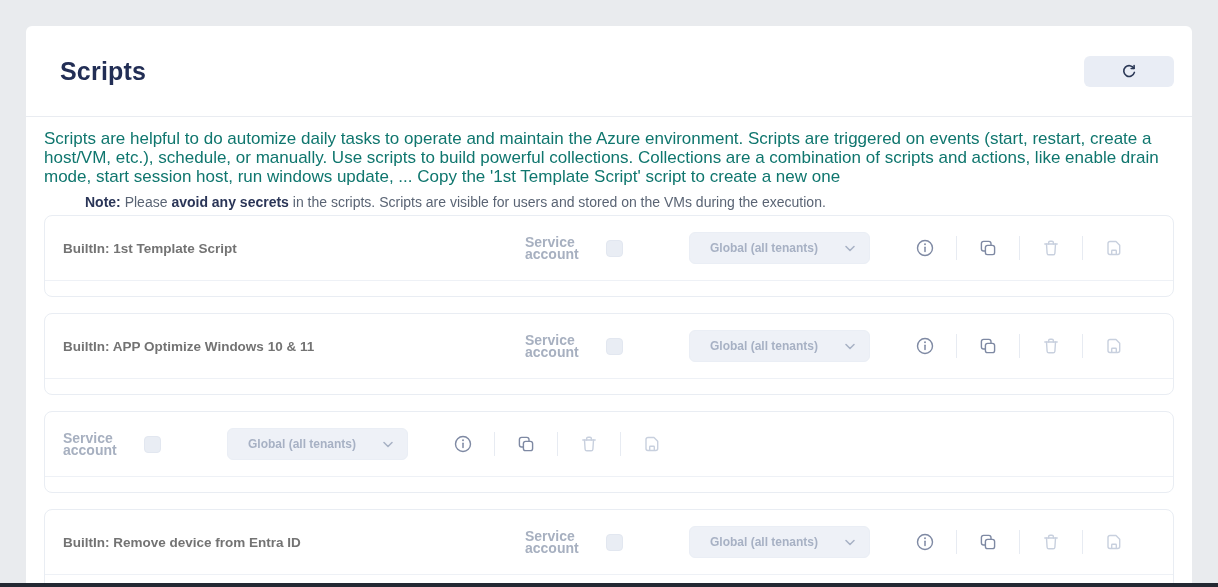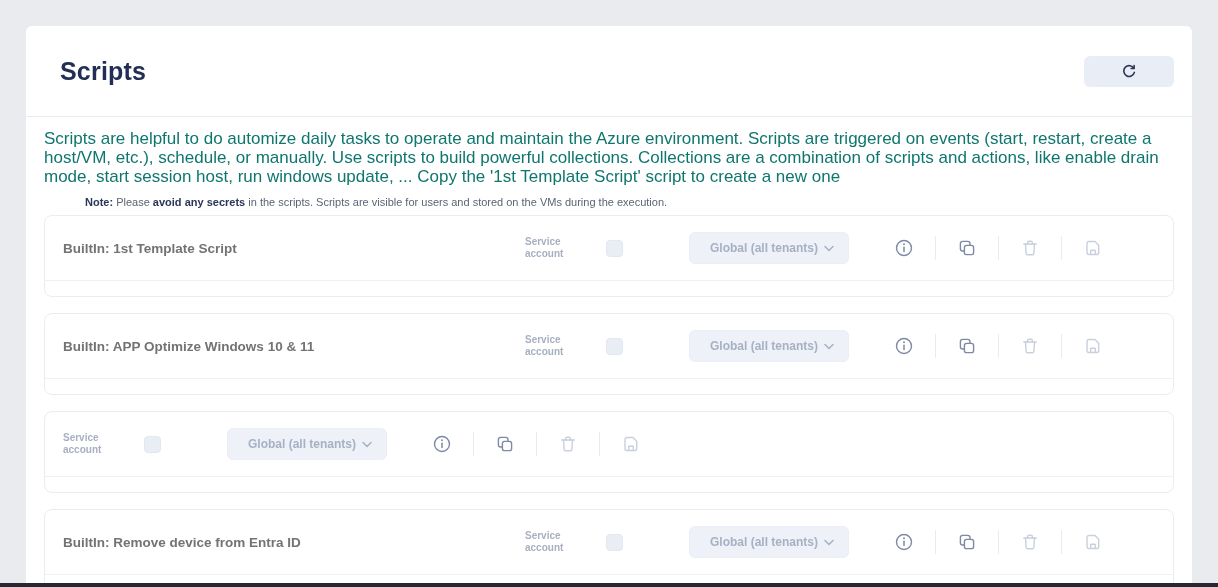--- a/index.html
+++ b/index.html
@@ -20,45 +20,45 @@
   }
   .page-title {
     font-size:25px; font-weight:800; color:#222e55; margin:16px; letter-spacing:.2px;
   }
   .refresh-btn {
     width:90px; height:31px; background:#e9edf5; border:none; border-radius:6px;
     display:flex; align-items:center; justify-content:center; cursor:pointer;
   }
   .card-body { padding:12px 18px 0 18px; }
   .description { font-size:17px; line-height:19px; color:#0f766e; margin:0; }
-  .note { font-size:11px; line-height:19px; color:#5a6474; margin:7px 0 0 0;padding-left:41px; }
+  .note { font-size:14px; line-height:19px; color:#5a6474; margin:7px 0 0 0;padding-left:41px; }
   .note b { color:#2a3557; font-weight:700; }
   .search-input {
     margin-top:6px; width:735px; height:28px; display:block;
     border:1px solid #e2e7ef; border-radius:4px; background:#fbfcfe;
     padding:0 12px; font-size:12.5px; color:#3c4558; font-family:inherit; outline:none;
   }
   .search-input::placeholder { color:#a9b3c5; }
   .scripts-list { margin-top:3px; }
   .row-card {
     height:82px; border:1px solid #e9edf3; border-radius:8px;
     margin-bottom:16px; background:#fff;
   }
   .row-main { height:64px; display:flex; align-items:center; padding-left:18px; }
   .row-title { width:462px; font-size:13.5px; font-weight:700; color:#737373; }
   .service-label {
-    width:50px; font-size:10px; font-weight:600; color:#a7b0c0; line-height:12px;
+    width:50px; font-size:14px; font-weight:600; color:#a7b0c0; line-height:12px;
   }
   .service-label span { display:block; }
   .checkbox {
     width:17px; height:17px; margin-left:31px; background:#e9edf4;
     border:1px solid #e2e7f0; border-radius:4px; cursor:pointer; flex:none;
   }
   .dropdown {
-    margin-left:66px; width:160px; height:32px; background:#eef1f7; border-radius:6px;
+    margin-left:66px; width:181px; height:32px; background:#eef1f7; border-radius:6px;
     display:flex; align-items:center; justify-content:space-between;
     padding:0 14px 0 20px; cursor:pointer; flex:none; border:1px solid #eaeef5;
   }
   .dropdown span { font-size:12px; font-weight:600; color:#a7b1c4; }
   .icon-group { margin-left:44px; display:flex; align-items:center; }
   .icon-btn {
     width:22px; height:22px; background:none; border:none; padding:0;
     display:flex; align-items:center; justify-content:center; cursor:pointer;
   }
   .vdiv { width:1px; height:24px; background:#e7ebf2; margin:0 20px; }

